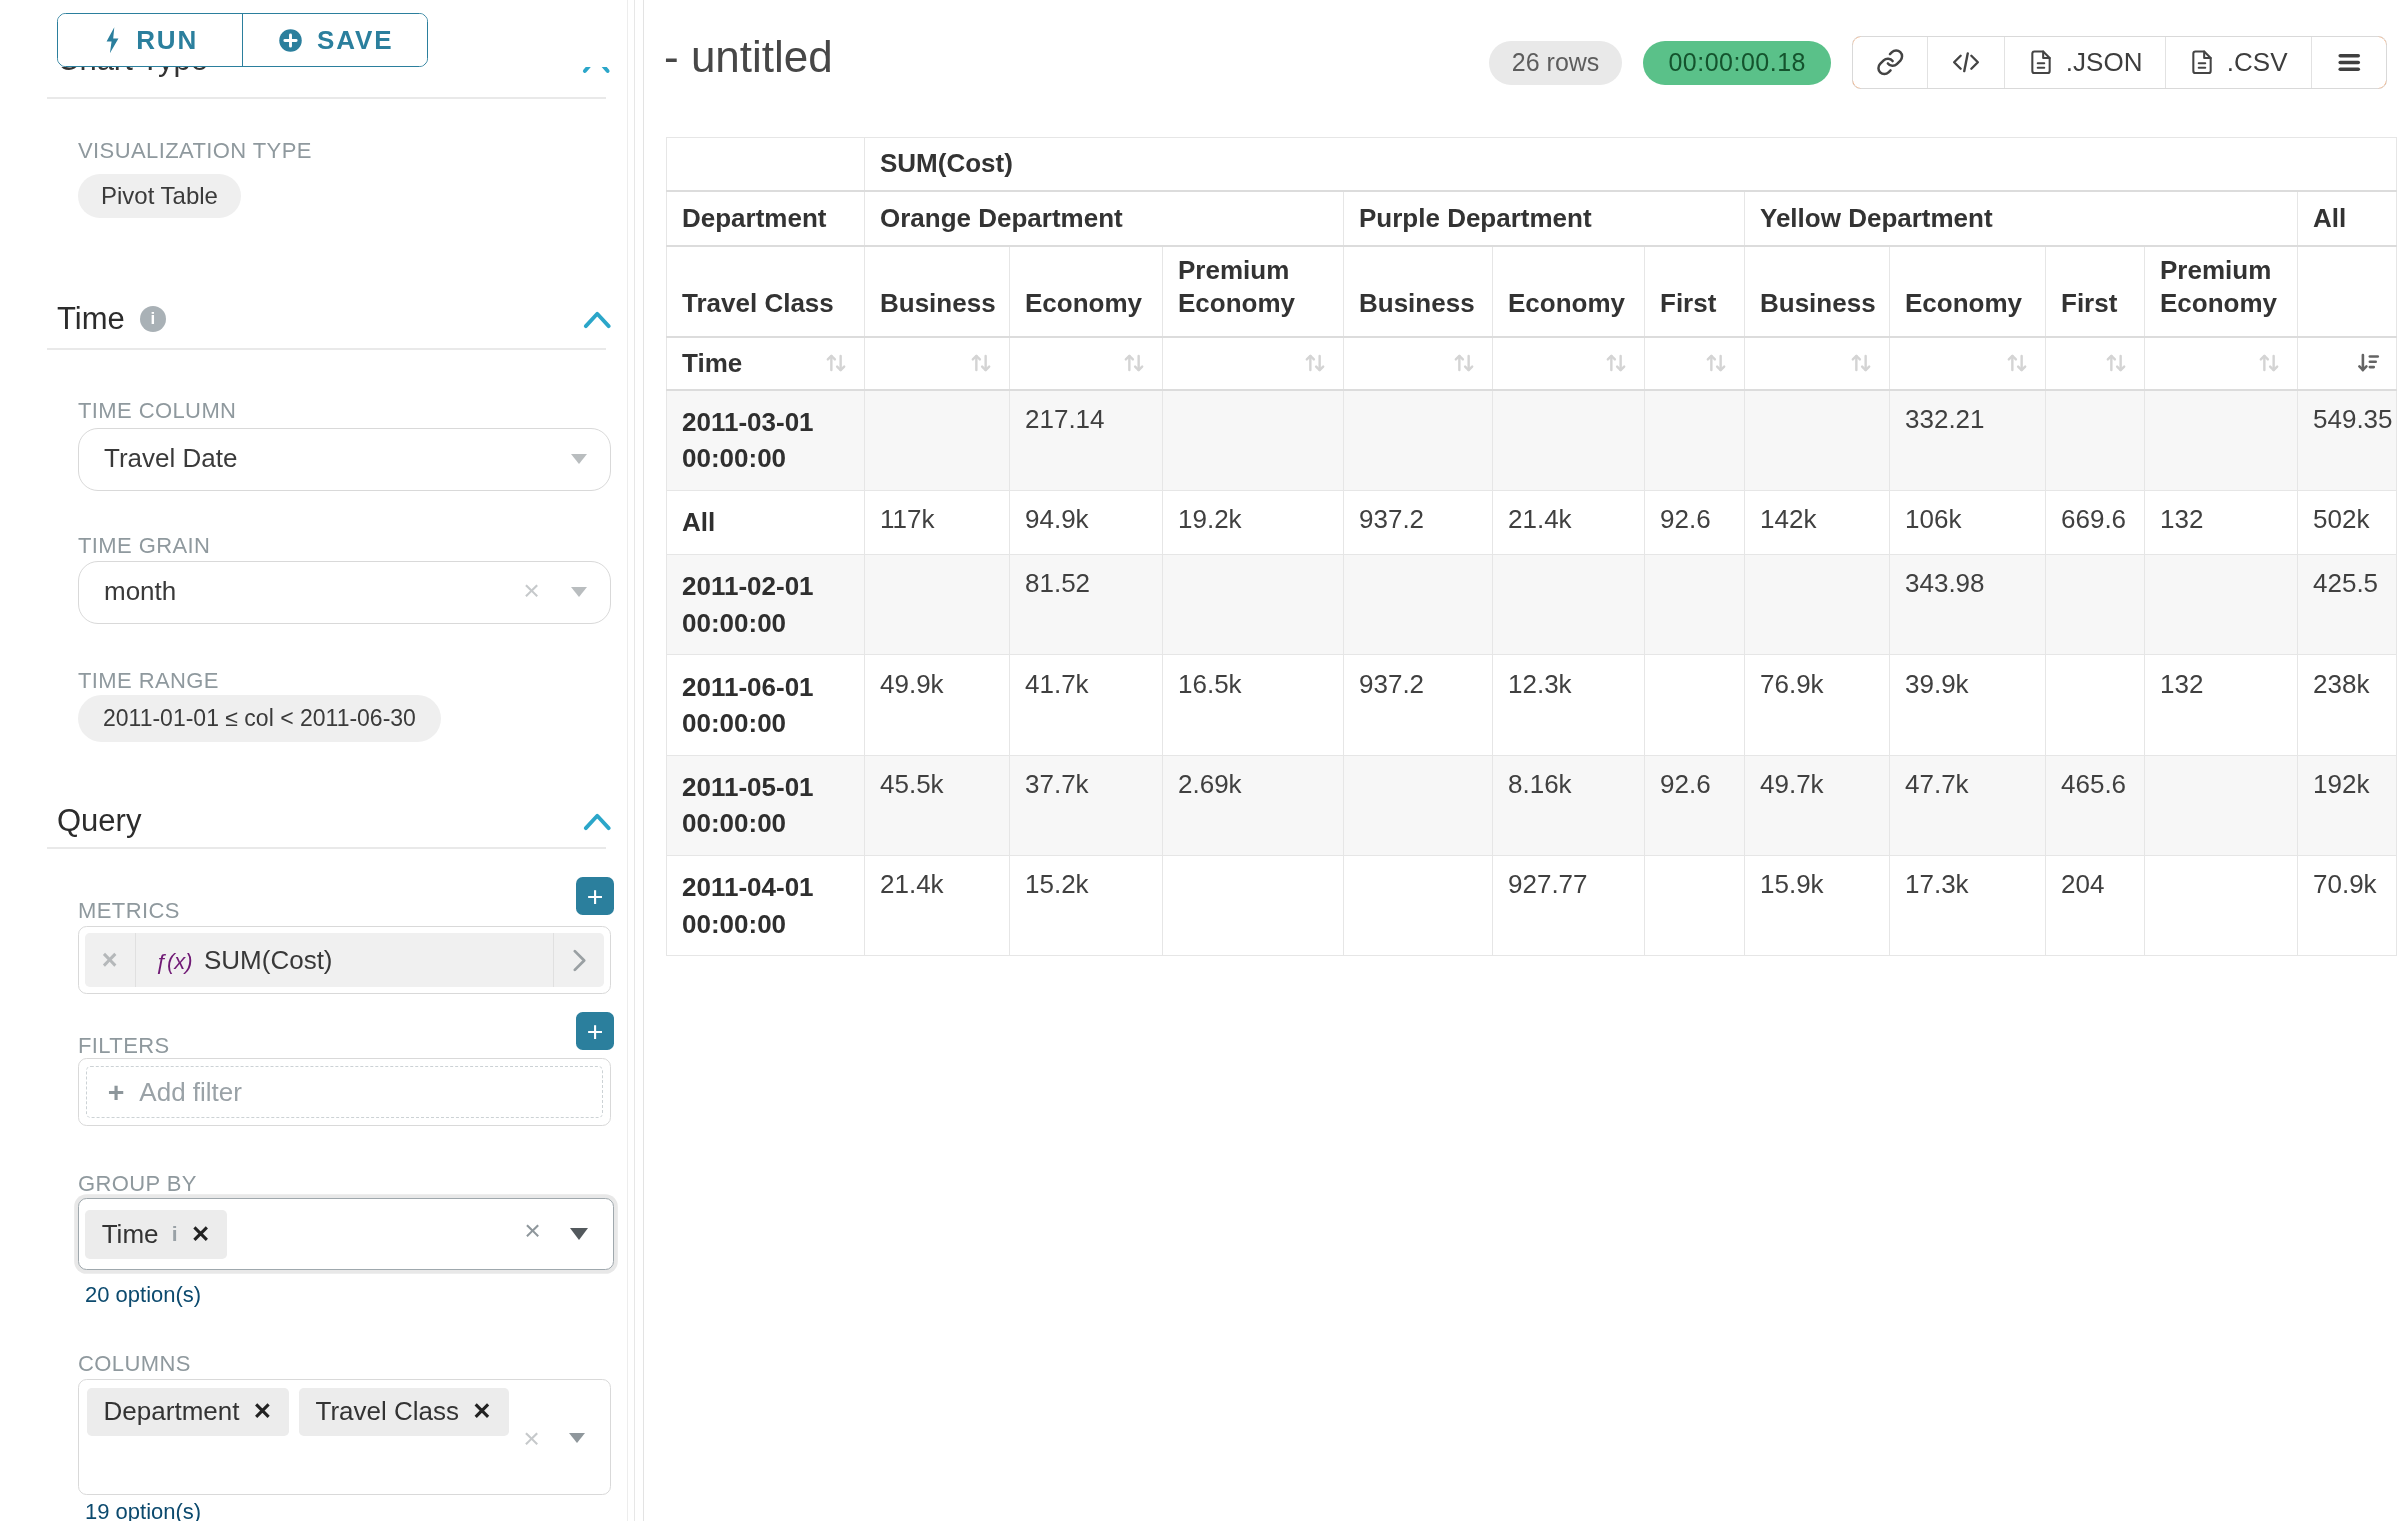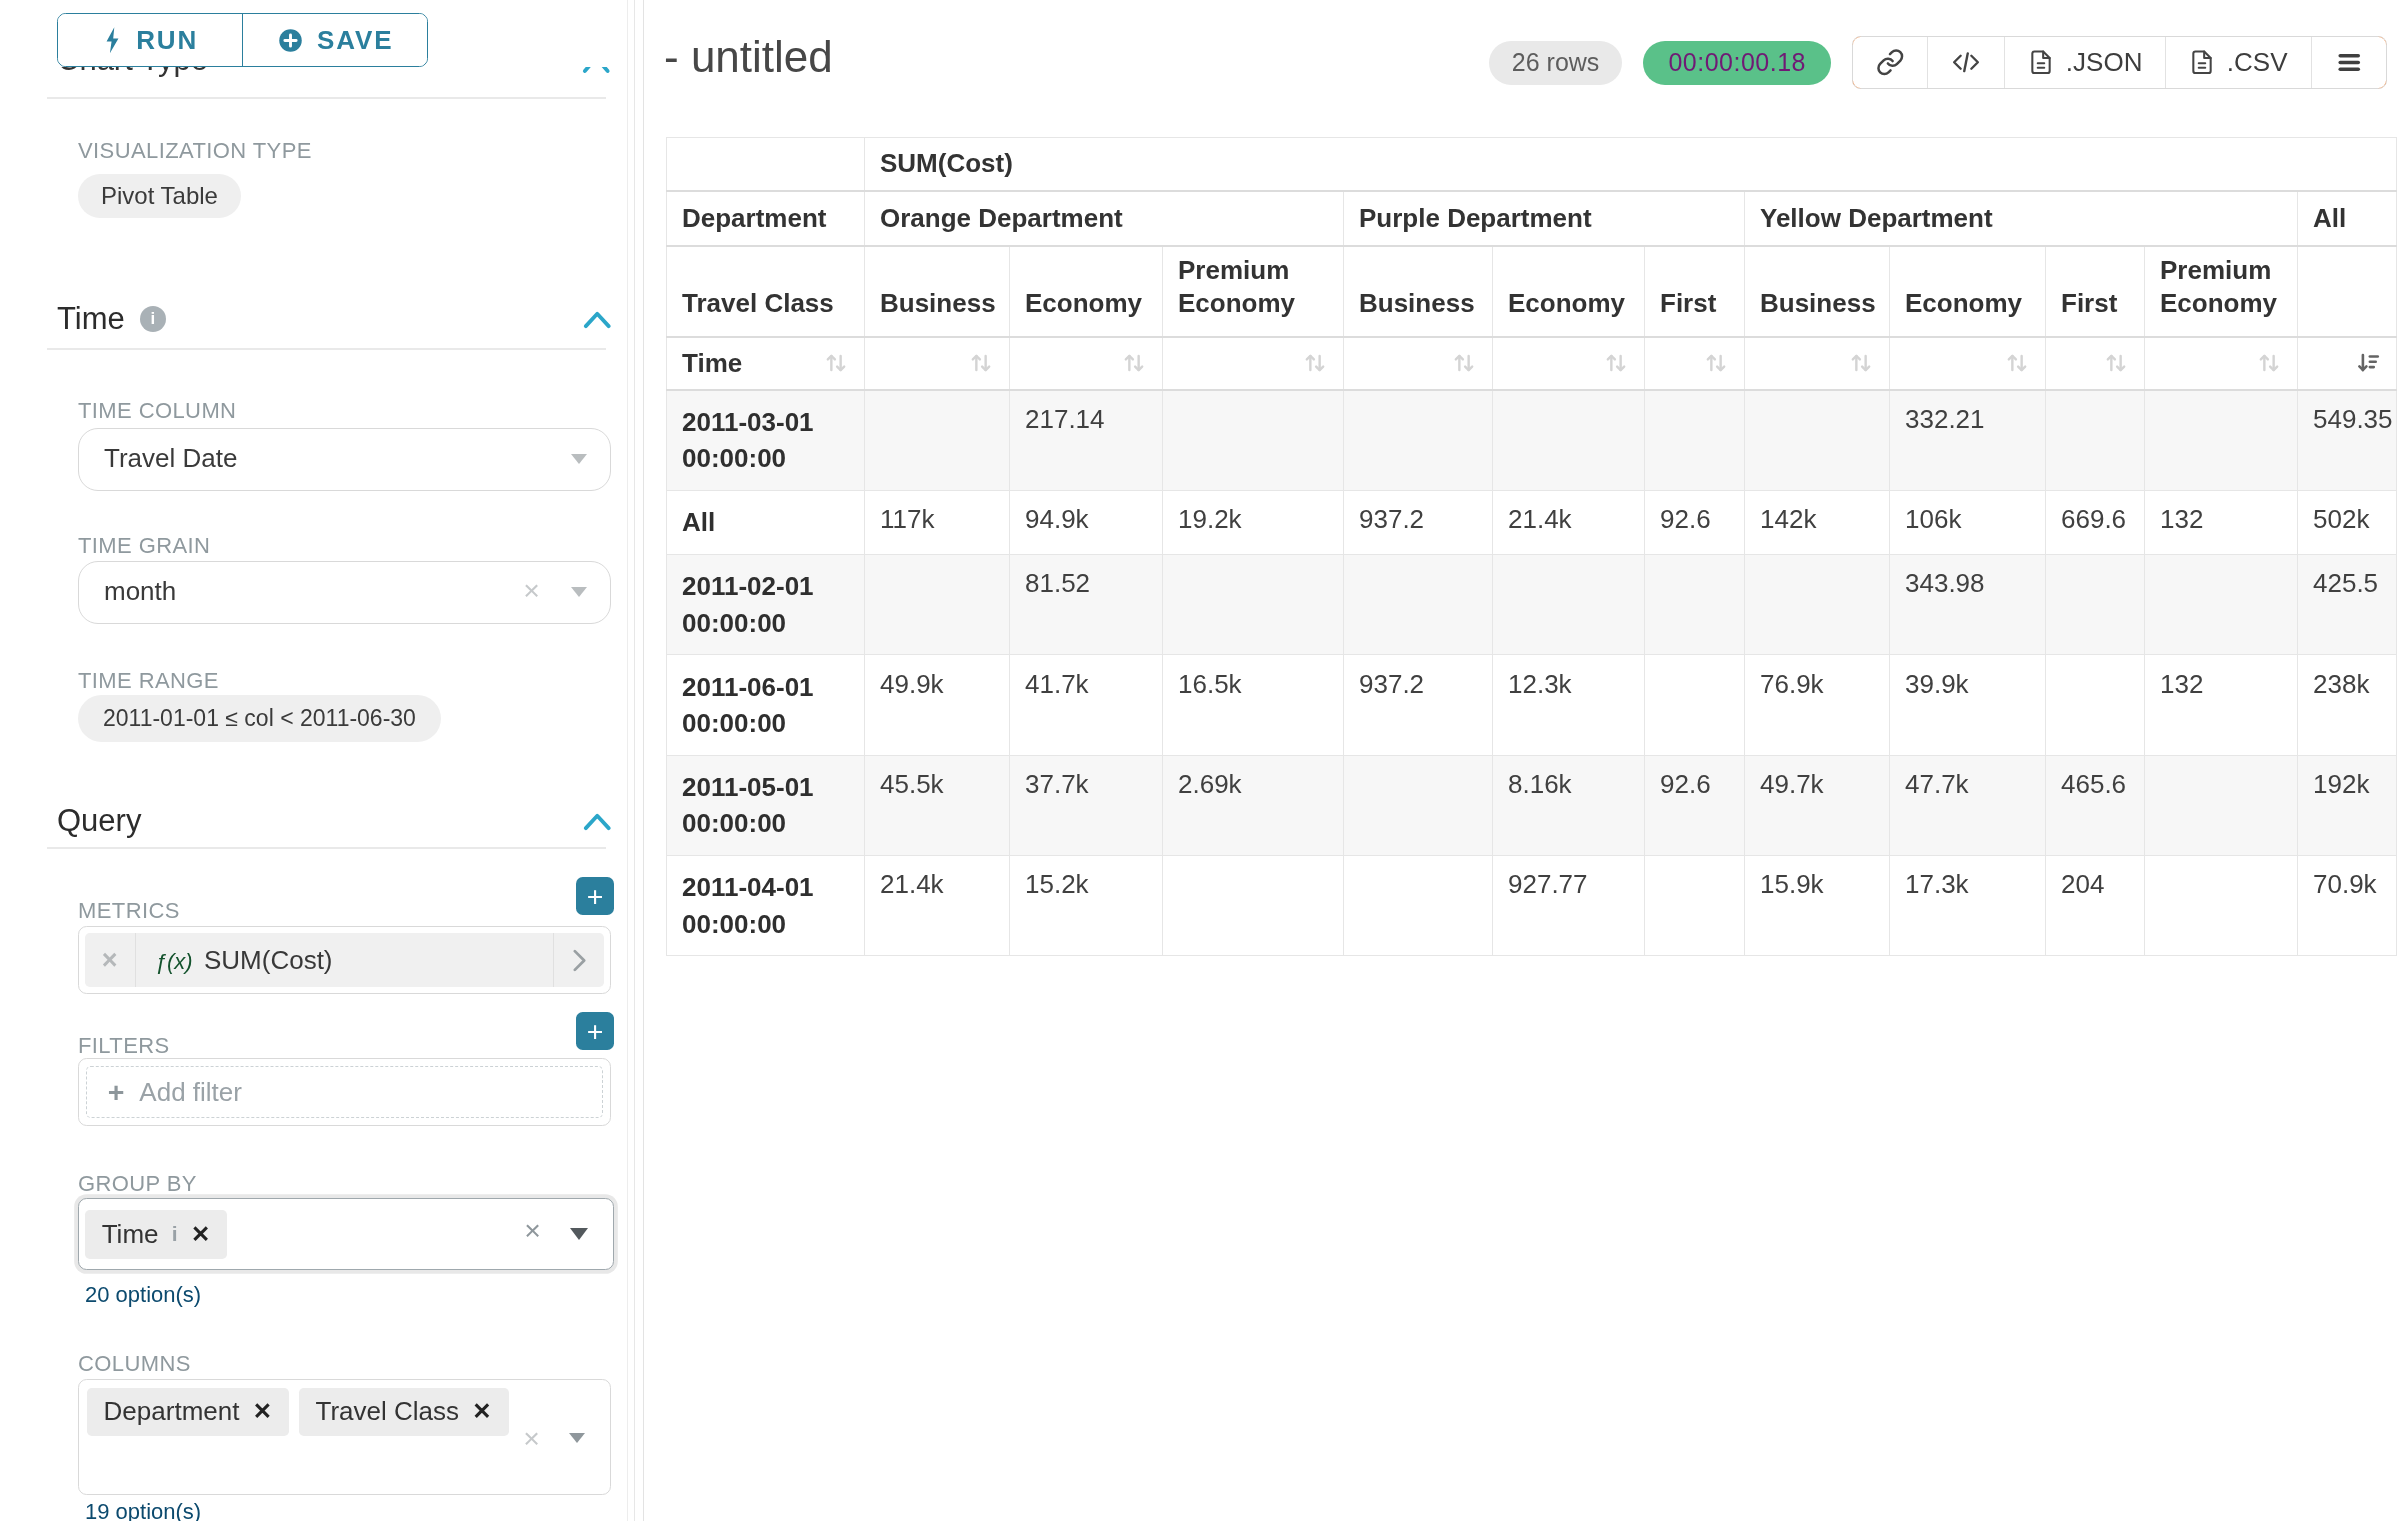--- a/index.html
+++ b/index.html
@@ -33,21 +33,21 @@
   .lbl-tg{top:533px}.sel2{top:561px}
   .lbl-tr{top:668px}
   .range-pill{position:absolute;left:52px;top:695px;height:47px;padding:0 25px;font-size:23px;border-radius:24px;}
   .lbl-metrics{top:898px}.lbl-filters{top:1033px}.lbl-groupby{top:1171px}.lbl-columns{top:1351px}
   .plus-btn{position:absolute;left:550px;width:38px;height:38px;border-radius:6.7px;background:var(--teal,#2b7f9d);color:#fff;display:flex;align-items:center;justify-content:center;font-size:28.5px;font-weight:400;cursor:pointer;border:none;}
   .plus-metrics{top:877px}.plus-filters{top:1012px}
   .metric-box{position:absolute;left:52px;top:926px;width:533px;height:68px;border:1.9px solid var(--border,#d9d9d9);border-radius:8.6px;padding:5.7px;}
   .metric-inner{height:100%;background:#f0f0f0;border-radius:4.8px;display:flex;align-items:center;}
   .m-x{width:51px;align-self:stretch;display:flex;align-items:center;justify-content:center;border-right:1.9px solid #e0e0e0;color:#b5b8ba;font-size:27px;font-weight:700;cursor:pointer;}
   .m-label{display:flex;align-items:baseline;gap:11.4px;padding-left:19px;}
-  .m-fx{font-style:italic;font-size:22px;color:#14532d;}
+  .m-fx{font-style:italic;font-size:22px;color:#701a75;}
   .m-name{font-size:26px;color:#383838;}
   .m-arrow{margin-left:auto;width:51px;align-self:stretch;display:flex;align-items:center;justify-content:center;border-left:1.9px solid #e0e0e0;cursor:pointer;}
   .filter-box{position:absolute;left:52px;top:1058px;width:533px;height:68px;border:1.9px solid var(--border,#d9d9d9);border-radius:8.6px;padding:6.7px;}
   .filter-dashed{height:100%;border:1.9px dashed #ccd2d5;border-radius:4.8px;display:flex;align-items:center;gap:15px;padding:0 21px;cursor:pointer;}
   .af-plus{color:#8d969b;font-size:28.5px;font-weight:700;}
   .af-text{color:#9aa2a7;font-size:26px;}
   .groupby-box{position:absolute;left:52px;top:1198px;width:536px;height:72px;border:1.9px solid #9fa8ad;border-radius:8.6px;box-shadow:0 0 0 3.8px #e8e8e8;display:flex;align-items:center;padding:0 5.7px;background:#fff;}
   .tag{background:#ececec;border-radius:4.8px;display:inline-flex;align-items:center;gap:13.3px;padding:0 17px;height:49px;font-size:26px;color:#333;}
   .tag .tag-i{color:#99a1a6;font-weight:700;font-size:21px;}
   .tag .tag-x{font-weight:700;color:#222;font-size:23px;cursor:pointer;}
@@ -58,21 +58,21 @@
   .columns-box{position:absolute;left:52px;top:1379px;width:533px;height:116px;border:1.9px solid var(--border,#d9d9d9);border-radius:8.6px;padding:7.6px;background:#fff;}
   .columns-box .tags{display:flex;gap:9.5px;}
   .columns-box .tag{height:48px;}
   .col-clear{position:absolute;right:70px;top:42px;font-size:28.5px;color:#c6c9cb;cursor:pointer;}
   .col-caret{position:absolute;right:25px;top:53px;width:0;height:0;border-left:8.6px solid transparent;border-right:8.6px solid transparent;border-top:10.5px solid #8f979c;}
 
   
   .main-title{position:absolute;left:664px;top:32px;font-size:44px;color:#474747;}
   .actions{position:absolute;right:19px;top:36px;display:flex;align-items:center;gap:21px;}
   .rows-pill{height:44px;padding:0 23px;border-radius:22px;background:#e9e9e9;color:#5d5d5d;font-size:25px;display:flex;align-items:center;}
-  .timer-pill{height:44px;padding:0 25px;border-radius:22px;background:var(--green,#5ac189);color:#701a75;font-size:25px;letter-spacing:0.5px;display:flex;align-items:center;}
+  .timer-pill{height:44px;padding:0 25px;border-radius:22px;background:var(--green,#5ac189);color:#14532d;font-size:25px;letter-spacing:0.5px;display:flex;align-items:center;}
   .act-group{height:53px;display:flex;align-items:stretch;border:1.9px solid var(--border,#d9d9d9);border-radius:8.6px;background:#f97316;overflow:hidden;}
   .act{display:flex;align-items:center;gap:11.4px;padding:0 23px;font-size:26px;color:#3d3d3d;background:#fff;border:none;cursor:pointer;}
   .act + .act{border-left:1.9px solid #e2e2e2;}
 
   
   .pivot{position:absolute;left:666px;top:137px;}
   table{border-collapse:collapse;table-layout:fixed;width:1729px;background:#fff;}
   th,td{border:1px solid var(--table_border,#e6e6e6);overflow:hidden;}
   thead th{border-bottom:2.9px solid #dcdcdc;background:#fff;font-weight:700;color:#333;font-size:26px;text-align:left;vertical-align:middle;padding:7.6px 15px;}
   thead th.h-sub{vertical-align:bottom;padding-bottom:15px;line-height:1.28;}

